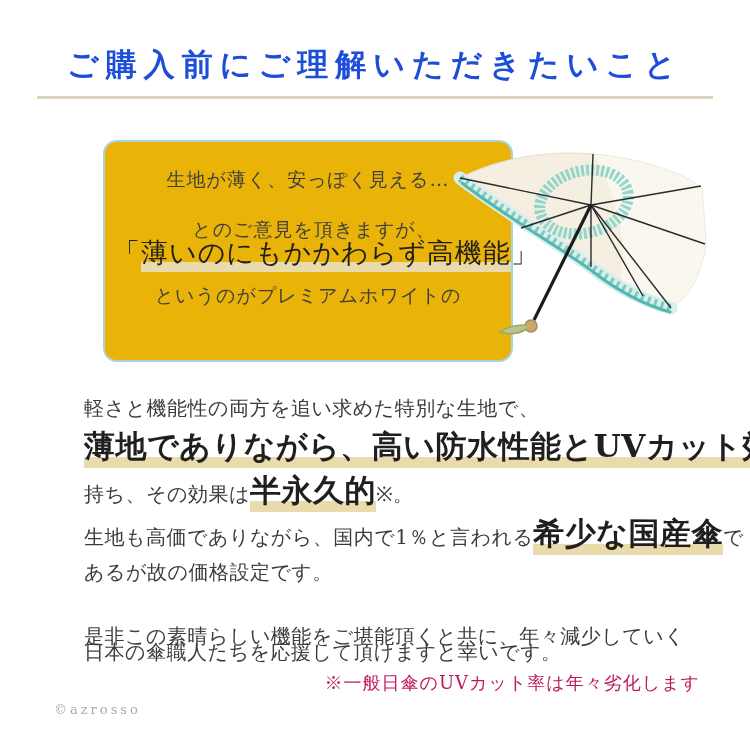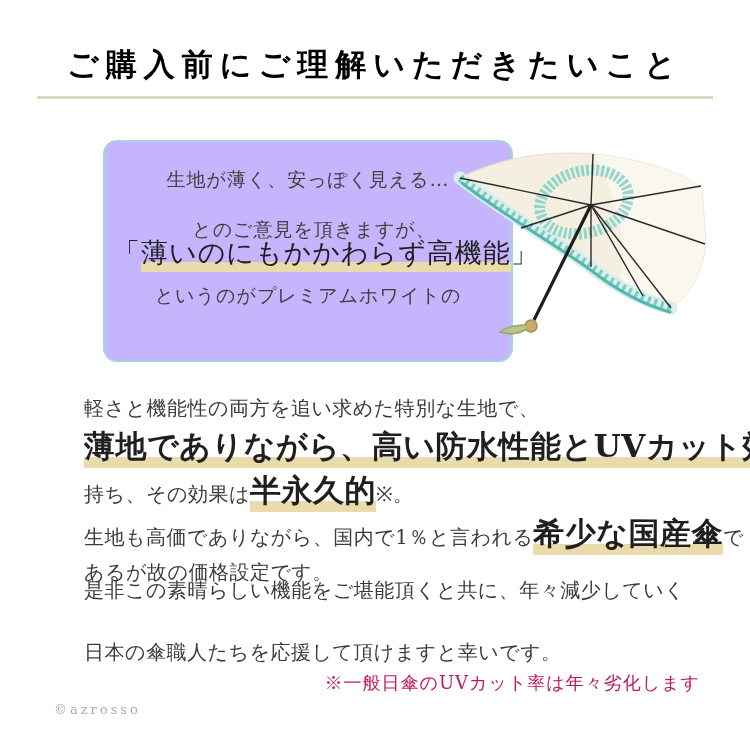--- a/index.html
+++ b/index.html
@@ -4,30 +4,30 @@
 <style>
   html,body{margin:0;padding:0;background:#ffffff;}
   .page{
     position:relative;width:750px;height:750px;background:#ffffff;overflow:hidden;
     font-family:"DejaVu Serif","Liberation Serif",serif;color:#3c3c3c;
   }
   
   .title{
     position:absolute;top:44px;left:0;width:750px;margin:0;
     text-align:center;font-size:31px;font-weight:600;letter-spacing:7px;
-    color:#000000;white-space:nowrap;
+    color:#1d4ed8;white-space:nowrap;
   }
   .divider{
     position:absolute;top:96px;left:37px;width:676px;height:3px;
     background:#ddd5bf;
   }
   
   .info-box{
     position:absolute;left:103px;top:140px;width:406px;height:218px;
-    border:2px solid #a9d2de;border-radius:14px;background:#c4b5fd;
+    border:2px solid #a9d2de;border-radius:14px;background:#eab308;
   }
   .bx-line{
     position:absolute;left:0;width:100%;margin:0;text-align:center;
     font-size:19px;letter-spacing:1px;line-height:1;color:#3f3f3f;white-space:nowrap;
   }
   .bx-l1{top:28px;}
   .bx-l2{top:78px;padding-left:6px;}
   .bx-em-line{
     position:absolute;left:0;top:89px;width:100%;margin:8px;text-align:center;
     font-size:27px;font-weight:400;letter-spacing:1px;line-height:1;
@@ -112,19 +112,19 @@
 
   <p class="line" style="top:398px">軽さと機能性の両方を追い求めた特別な生地で、</p>
 
   <p class="line" style="top:431px"><span class="em hl">薄地でありながら、高い防水性能とUVカット効果</span></p>
 
   <p class="line" style="top:475px"><span>持ち、その効果は</span><span class="em hl">半永久的</span><span>※。</span></p>
 
   <p class="line" style="top:518px"><span>生地も高価でありながら、国内で1％と言われる</span><span class="em hl">希少な国産傘</span><span>で</span></p>
 
   <p class="line" style="top:562px">あるが故の価格設定です。</p>
-  <p class="line" style="top:580px">是非この素晴らしい機能をご堪能頂くと共に、年々減少していく</p>
+  <p class="line" style="top:626px">是非この素晴らしい機能をご堪能頂くと共に、年々減少していく</p>
   <p class="line" style="top:642px">日本の傘職人たちを応援して頂けますと幸いです。</p>
 
   <p class="footnote">※一般日傘のUVカット率は年々劣化します</p>
   <p class="watermark">©azrosso</p>
 
 </div>
 
 </body></html>

